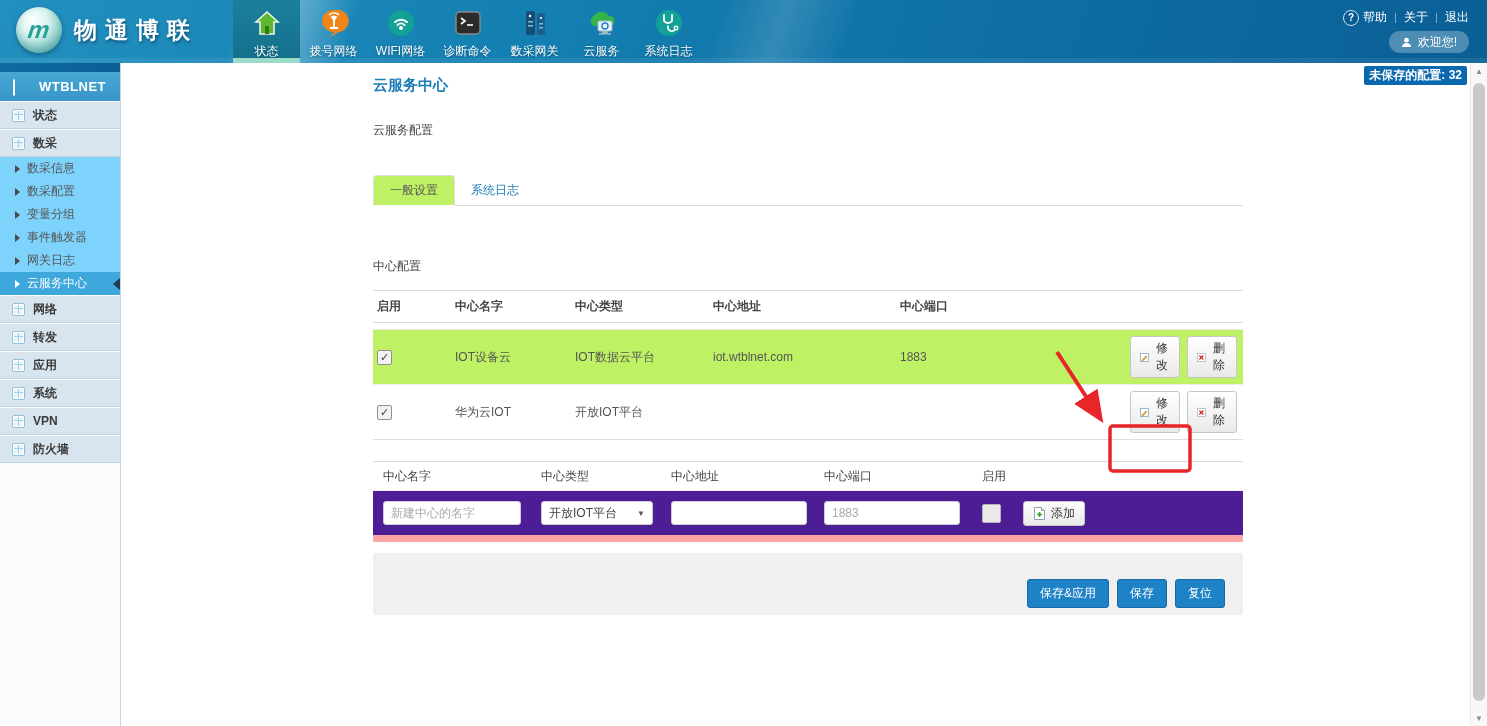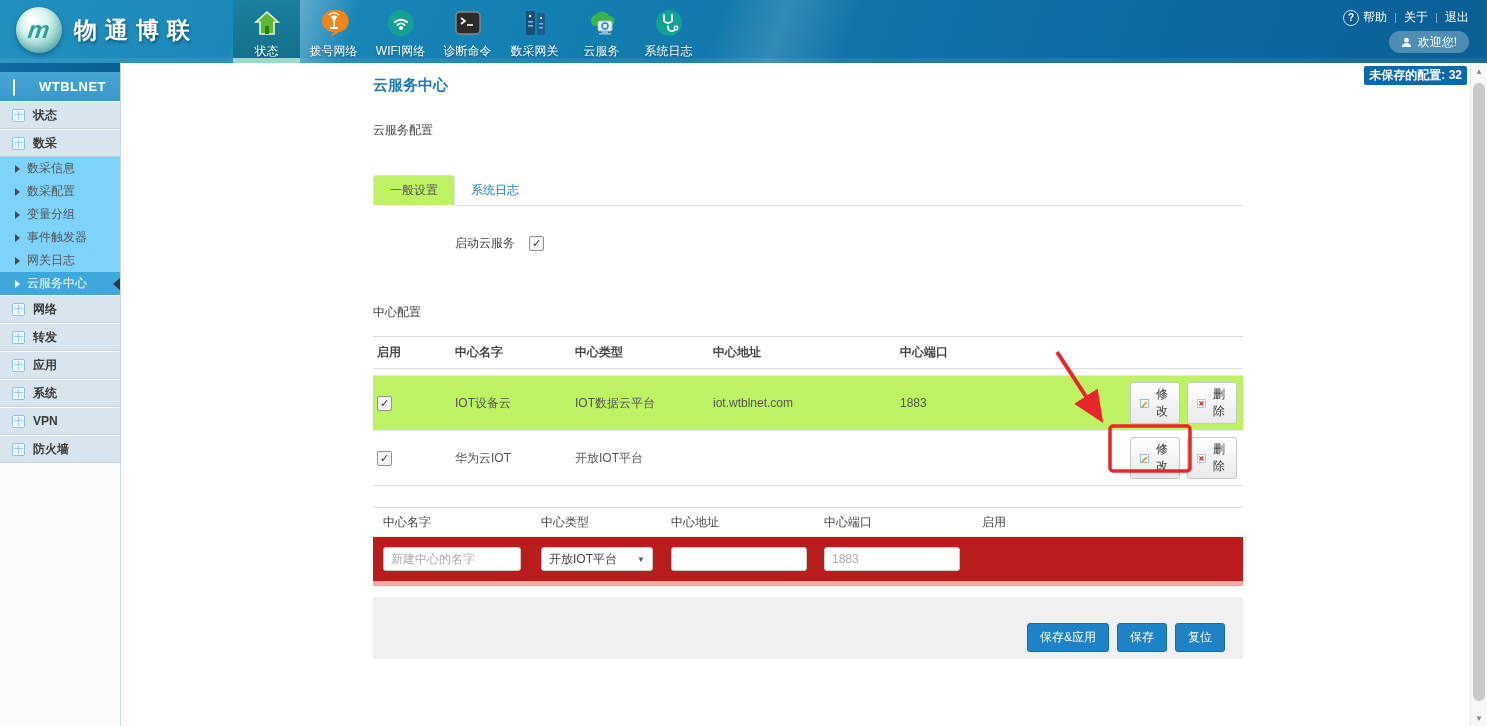--- a/index.html
+++ b/index.html
@@ -92,21 +92,21 @@
   tr.data-row{border-bottom:1px solid #eee;}
   tr.data-row:last-child{border-bottom:1px solid #ddd;}
   .acts{display:flex;justify-content:flex-end;gap:7px;padding-right:2px;}
   .btn-sm{display:inline-flex;align-items:center;gap:5px;border:1px solid #c6c6c6;border-radius:3px;
       background:linear-gradient(#ffffff,#e9e9e9);padding:3px 9px;color:#333;cursor:pointer;font-size:12px;}
   
   .add-sec{margin-top:21px;border-top:1px solid #ddd;}
   .add-head{height:26px;line-height:26px;background:#f5f5f5;border-bottom:1px solid #ddd;
             font-weight:bold;color:#444;padding-left:8px;}
   .add-labels{display:flex;height:28px;align-items:center;color:#444;border-bottom:1px solid #eee;}
-  .add-inputs{display:flex;height:44px;align-items:center;background:#b91c1c;border-bottom:5px solid #fca5a5;}
+  .add-inputs{display:flex;height:44px;align-items:center;background:#4c1d95;border-bottom:7px solid #fca5a5;}
   .col-name{width:168px;padding-left:10px;box-sizing:border-box;}
   .col-type{width:130px;}
   .col-addr{width:153px;}
   .col-port{width:158px;}
   .col-en{flex:1;display:flex;align-items:center;gap:22px;}
   .tin{width:138px;height:24px;border:1px solid #ccc;border-radius:3px;padding:0 7px;box-sizing:border-box;
        font-size:12px;color:#444;font-family:inherit;background:#fff;}
   .tin::placeholder{color:#aaa;} .tin.w136{width:136px;}
   .fselect{width:112px;height:24px;border:1px solid #ccc;border-radius:3px;background:#fff;
       display:inline-flex;align-items:center;justify-content:space-between;padding:0 7px;box-sizing:border-box;
@@ -314,24 +314,20 @@
   <div class="badge">未保存的配置: 32</div>
   <div class="content">
     <div class="page-title">云服务中心</div>
     <div class="h2">云服务配置</div>
 
     <div class="tabs">
       <div class="tab active">一般设置</div>
       <div class="tab link">系统日志</div>
     </div>
 
-    <div class="enable-row">
-      <span>启动云服务</span>
-      <span class="cb checked"></span>
-    </div>
 
     <div class="h2" style="margin-top:52px;">中心配置</div>
 
     <table class="cfg">
       <colgroup>
           <col style="width:78px">
           <col style="width:120px">
           <col style="width:138px">
           <col style="width:187px">
           <col style="width:230px">
@@ -415,20 +411,31 @@
       <div class="add-inputs">
         <div class="col-name"><input class="tin" type="text" placeholder="新建中心的名字" style=""></div>
         <div class="col-type">
           <div class="fselect">
             <span>开放IOT平台</span>
             <span class="car">▼</span>
           </div>
         </div>
         <div class="col-addr"><input class="tin w136" type="text" style=""></div>
         <div class="col-port"><input class="tin w136" type="text" placeholder="1883" style=""></div>
+        <div class="col-en">
+          <span class="cb big"></span>
+          <button class="btn-sm">
+            <svg width="13" height="13" viewBox="0 0 13 13">
+                <path d="M1.5 0.5 h7 l3 3 v9 h-10 z" fill="#fff" stroke="#8aa4b4"></path>
+                <path d="M8.5 0.5 v3 h3" fill="#dbe8f0" stroke="#8aa4b4"></path>
+                <path d="M6.5 5 v5 M4 7.5 h5" stroke="#2ba52b" stroke-width="1.6"></path>
+              </svg>
+            <span>添加</span>
+          </button>
+        </div>
       </div>
     </div>
 
     <div class="band">
       <button class="btn-blue">保存&amp;应用</button>
       <button class="btn-blue">保存</button>
       <button class="btn-blue">复位</button>
     </div>
 
   </div>

